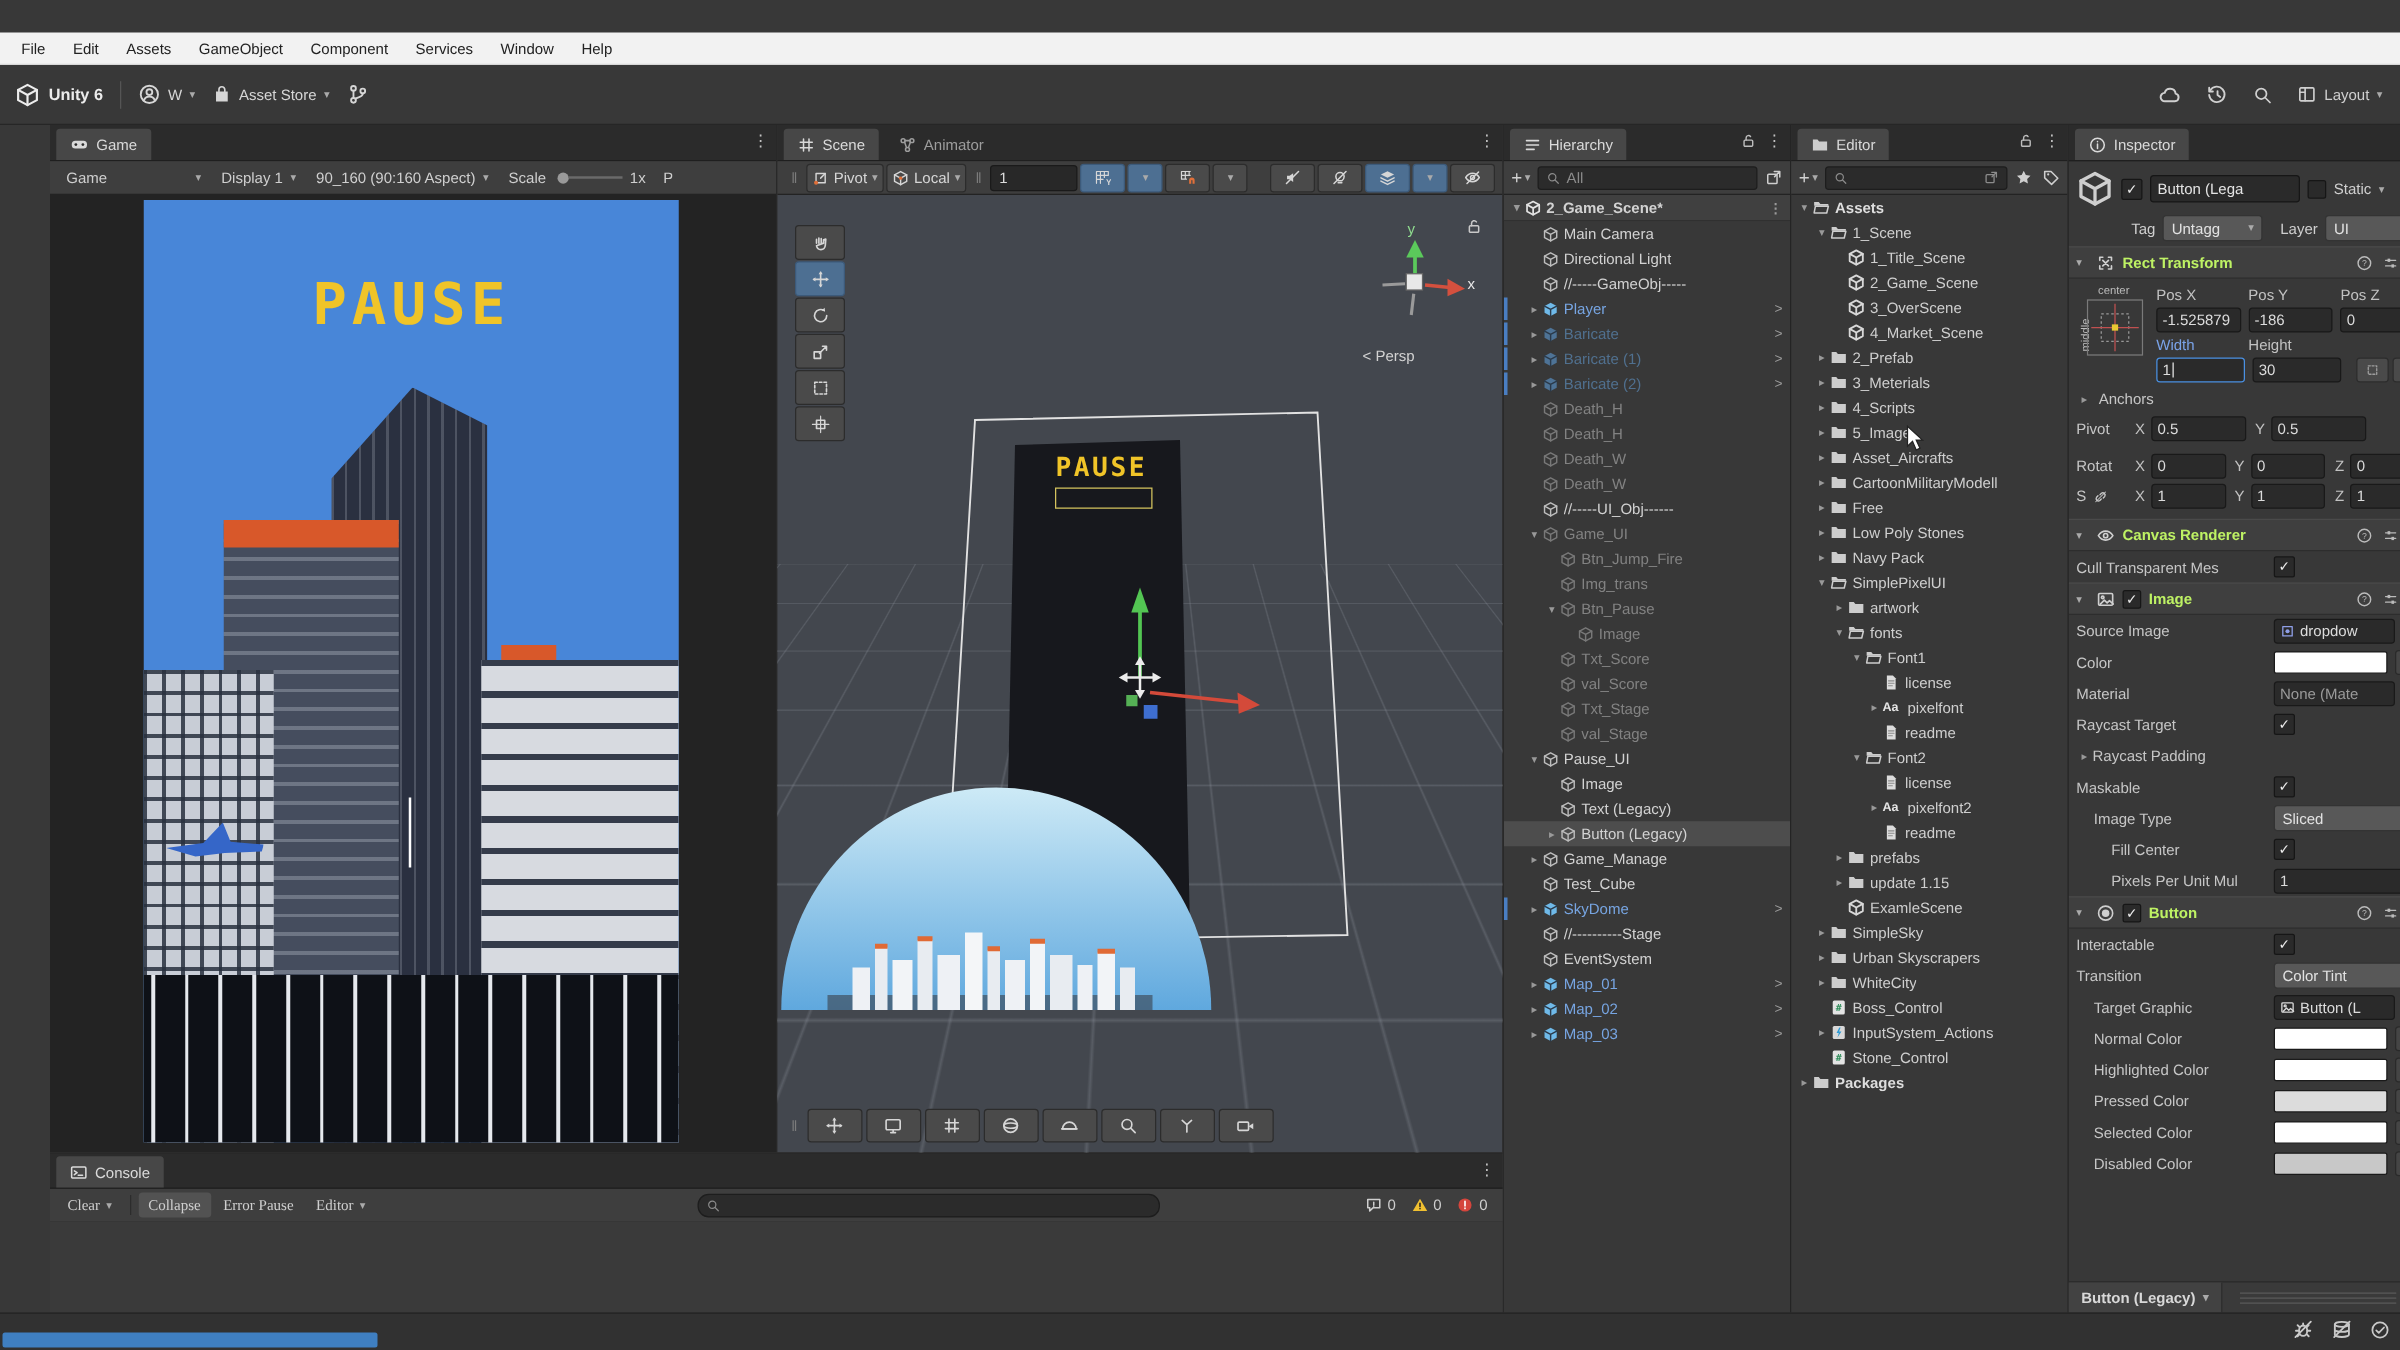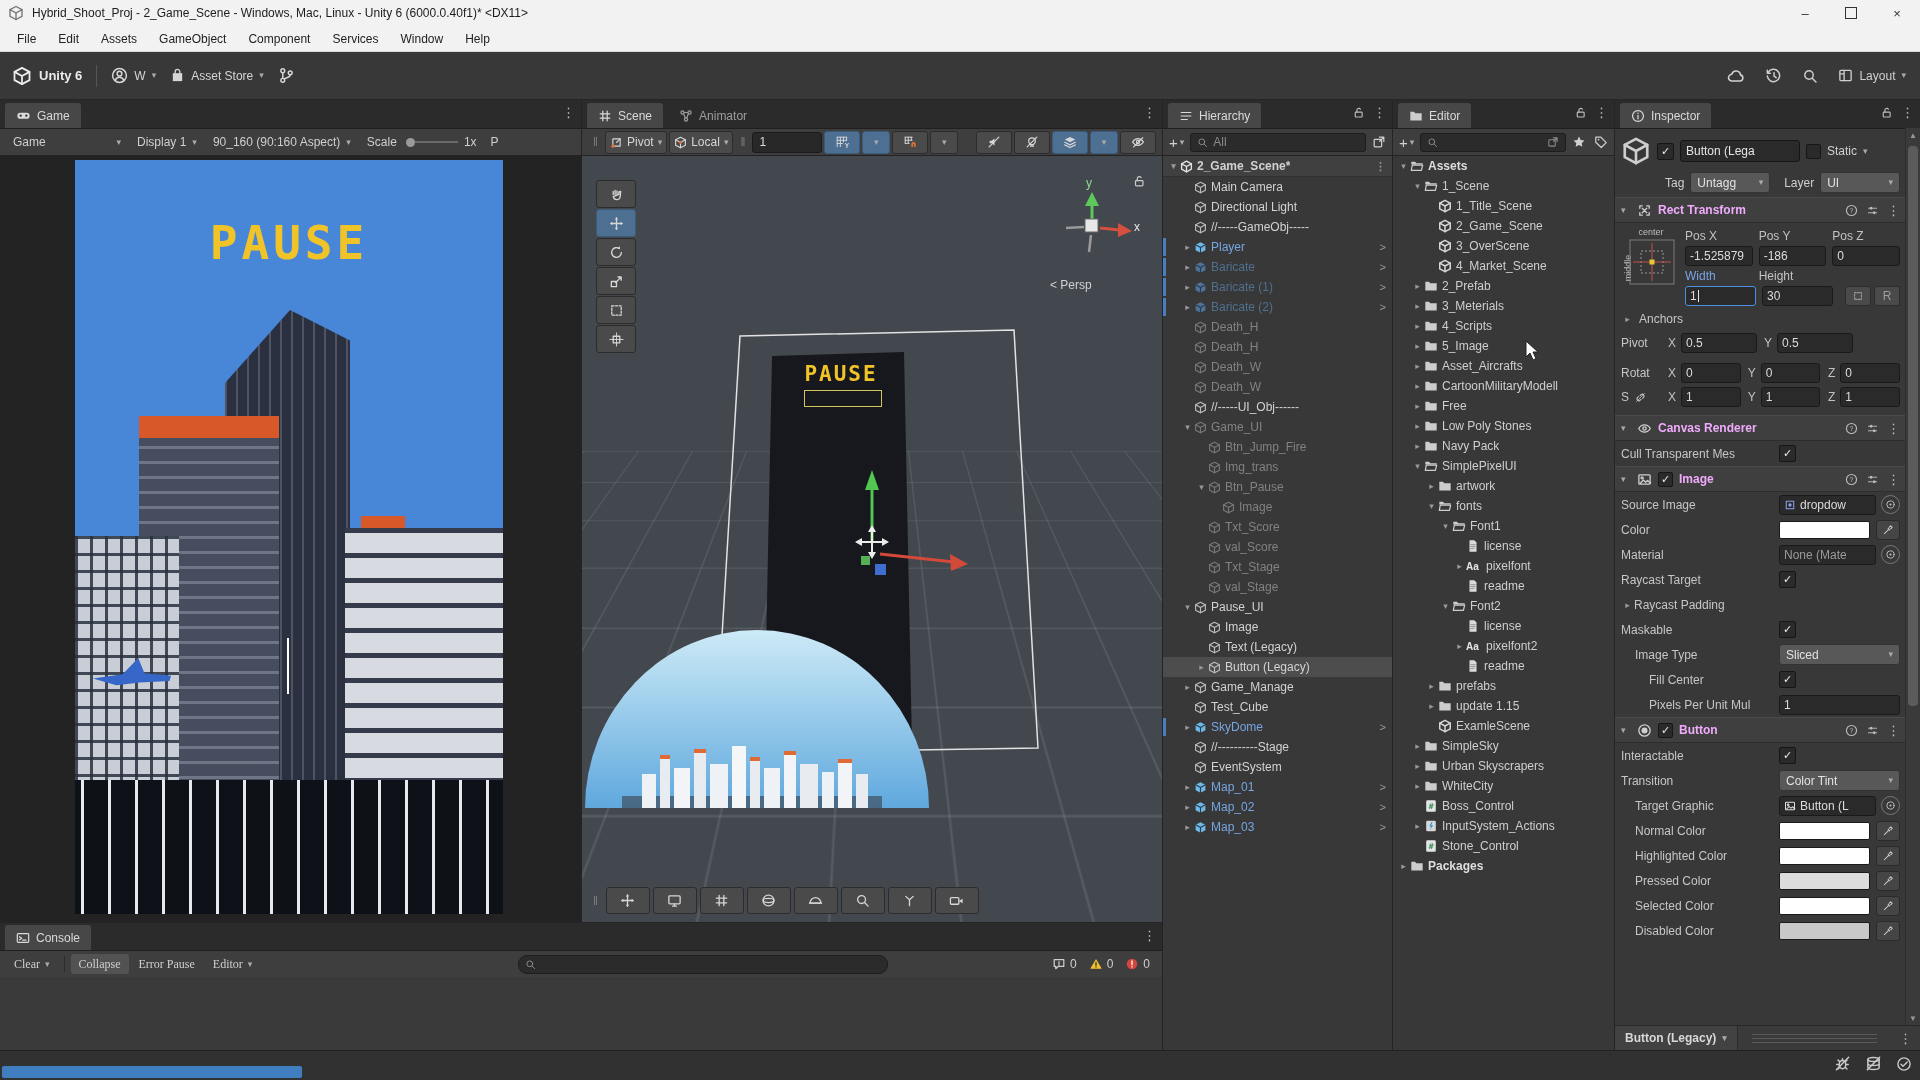--- a/index.html
+++ b/index.html
@@ -26,21 +26,21 @@
   .brand{display:flex;align-items:center;gap:7px;font-weight:bold;font-size:13px;color:#ececec;}
   .tb-sep{width:1px;height:22px;background:#555;}
   .tb-group{display:flex;align-items:center;gap:6px;}
   .playbar{position:absolute;left:902px;top:60px;display:flex;gap:5px;}
   .playbtn{width:40px;height:30px;background:#434343;border:1px solid #292929;border-radius:3px;
            display:flex;align-items:center;justify-content:center;color:#dcdcdc;}
   .tb-right{position:absolute;right:14px;top:0;height:47px;display:flex;align-items:center;gap:20px;color:#d0d0d0;}
   .caret{font-size:9px;color:#aaa;line-height:1;}
 
   
-  .panel{background:#383838;box-sizing:border-box;}
+  .panel{background:#383838;box-sizing:border-box;margin-left:40px;}
   .t-strip{height:28px;background:#2b2b2b;border-bottom:1px solid #1f1f1f;display:flex;align-items:flex-end;position:relative;}
   .tab{height:25px;display:flex;align-items:center;gap:6px;padding:0 11px;background:#474747;color:#dadada;
        border-radius:3px 3px 0 0;margin-left:5px;font-size:12px;}
   .tab.inactive{background:transparent;color:#9d9d9d;}
   .strip-right{position:absolute;right:6px;top:5px;display:flex;align-items:center;gap:8px;color:#bdbdbd;}
   .kebab{font-size:13px;color:#c2c2c2;letter-spacing:0;}
   .c-bar{height:27px;background:#3e3e3e;border-bottom:1px solid #232323;display:flex;align-items:center;
          color:#cfcfcf;padding:0 6px;box-sizing:border-box;gap:2px;position:relative;}
   .dd{display:flex;align-items:center;gap:6px;padding:3px 7px;border-radius:3px;white-space:nowrap;}
   .toolbtn{height:21px;min-width:26px;background:#4a4a4a;border:1px solid #2c2c2c;border-radius:3px;
@@ -104,21 +104,21 @@
   .ih-row1{display:flex;align-items:center;gap:6px;}
   .ih-row2{display:flex;align-items:center;gap:6px;padding-left:44px;}
   .namefield{flex:0 0 108px;height:20px;background:#2a2a2a;border:1px solid #161616;border-radius:3px;
              display:flex;align-items:center;padding:0 5px;color:#e4e4e4;overflow:hidden;white-space:nowrap;}
   .check{width:15px;height:15px;background:#2a2a2a;border:1px solid #161616;border-radius:2px;flex:none;
          display:flex;align-items:center;justify-content:center;color:#ececec;font-size:11px;}
   .ddbtn{height:19px;background:#585858;border:1px solid #333;border-radius:3px;display:flex;align-items:center;
          justify-content:space-between;padding:0 6px;color:#e2e2e2;gap:6px;overflow:hidden;white-space:nowrap;}
   .comp-h{height:24px;background:#3f3f3f;border-top:1px solid #4a4a4a;border-bottom:1px solid #2d2d2d;
           display:flex;align-items:center;gap:6px;padding:0 6px;}
-  .comp-h .title{font-weight:bold;color:#f0abfc;flex:1;white-space:nowrap;overflow:hidden;}
+  .comp-h .title{font-weight:bold;color:#bef264;flex:1;white-space:nowrap;overflow:hidden;}
   .comp-h .fold{color:#aaa;font-size:9px;width:10px;}
   .hicons{display:flex;align-items:center;gap:8px;color:#bbb;}
   .irow{display:flex;align-items:center;height:25px;padding:0 6px;color:#c6c6c6;}
   .ilabel{width:158px;flex:none;white-space:nowrap;overflow:hidden;}
   .ilabel.ind{padding-left:14px;width:144px;}
   .ictrl{flex:1;display:flex;align-items:center;gap:3px;min-width:0;}
   .tfield{height:18px;background:#2a2a2a;border:1px solid #191919;border-radius:3px;display:flex;align-items:center;
           padding:0 4px;color:#dcdcdc;overflow:hidden;white-space:nowrap;flex:1;min-width:0;}
   .tfield.focus{border-color:#4a90e2;}
   .caret-line{width:1px;height:12px;background:#e8e8e8;margin-left:1px;}
@@ -161,36 +161,20 @@
   
   .statusbar{left:0;top:1050px;width:1920px;height:30px;background:#313131;border-top:1px solid #222;}
   .progress{position:absolute;left:2px;bottom:3px;width:300px;height:12px;background:#3f7fc1;border-radius:2px;}
   .status-icons{position:absolute;right:8px;top:4px;display:flex;gap:14px;color:#c9c9c9;align-items:center;}
 </style>
 </head>
 <body>
 
 <div class="app">
 
-  <div class="abs titlebar">
-    <span class="ic t-ic">
-        <svg viewBox="0 0 16 16" width="16" height="16" fill="none" stroke="currentColor" stroke-width="1.4" stroke-linecap="round" stroke-linejoin="round">
-          <path d="M8 1.5 14 4.7v6.6L8 14.5 2 11.3V4.7Z"></path>
-          <path d="M2 4.7 8 8l6-3.3M8 8v6.5"></path>
-        </svg>
-      </span>
-    <span>Hybrid_Shoot_Proj - 2_Game_Scene - Windows, Mac, Linux - Unity 6 (6000.0.40f1)* &lt;DX11&gt;</span>
-    <div class="win-btns">
-      <div class="win-btn">–</div>
-      <div class="win-btn">
-          <span style="display:inline-block;width:10px;height:10px;border:1px solid #333;"></span>
-        </div>
-      <div class="win-btn">×</div>
-    </div>
-  </div>
 
   <div class="abs menubar" id="menubar">
       <span class="menu-item">File</span>
       <span class="menu-item">Edit</span>
       <span class="menu-item">Assets</span>
       <span class="menu-item">GameObject</span>
       <span class="menu-item">Component</span>
       <span class="menu-item">Services</span>
       <span class="menu-item">Window</span>
       <span class="menu-item">Help</span>

